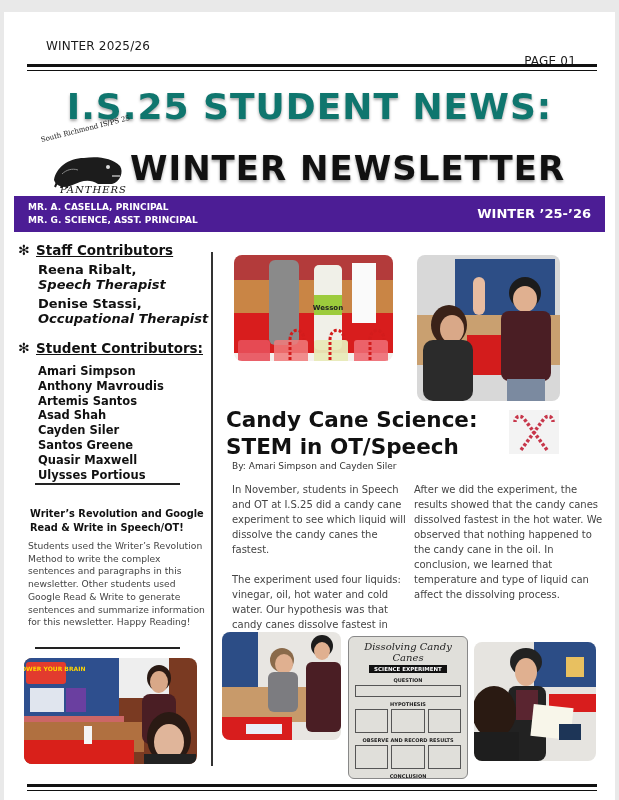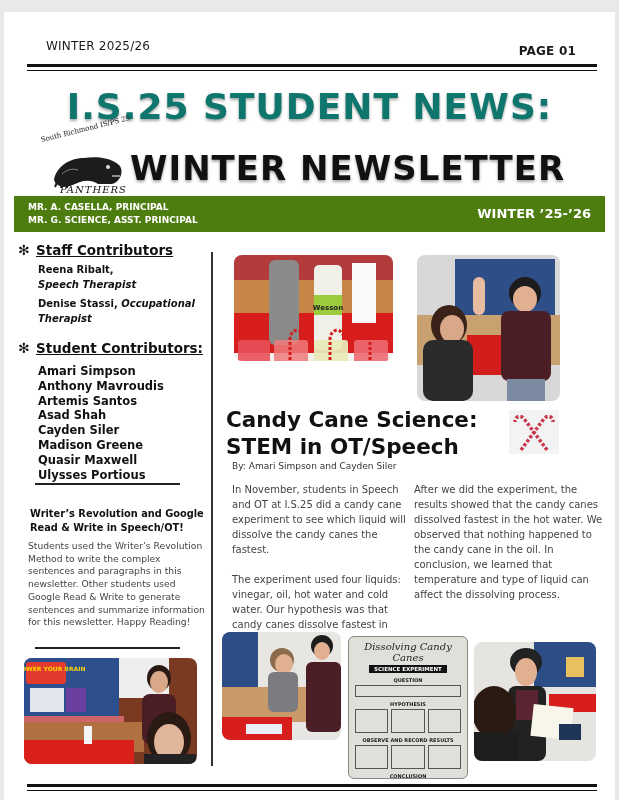--- a/index.html
+++ b/index.html
@@ -4,49 +4,49 @@
 <style>
   * { box-sizing: border-box; margin: 0; padding: 0; }
   html, body { width: 619px; height: 800px; overflow: hidden; }
   body { background: #e9e9e9; font-family: "DejaVu Sans", sans-serif; position: relative; }
   .page {
     position: absolute; left: 4px; top: 12px; width: 611px; height: 788px;
     background: #ffffff;
   }
   .topbar { position: absolute; left: 42px; top: 27px; width: 530px; font-size: 12px; color: #1a1a1a; letter-spacing: 0.2px; }
   .topbar .left { position: absolute; left: 0; top: 0; }
-  .topbar .right { position: absolute; right: 0; top: 5px; font-weight: bold; }
+  .topbar .right { position: absolute; right: 0; top: 15px; }
   .rule-double { position: absolute; left: 23px; width: 570px; }
   .rule-double .thick { height: 3px; background: #111; }
   .rule-double .thin { height: 1px; background: #111; margin-top: 3px; }
   .title1 {
     position: absolute; left: 0; width: 611px; top: 74px; text-align: center;
     font-family: "DejaVu Sans", sans-serif; font-weight: 900; font-size: 36px; color: #0f766e;
     letter-spacing: 1px; text-shadow: 0 2px 3px rgba(0,0,0,0.35);
   }
   .title2 {
     position: absolute; left: 126px; top: 136px;
     font-family: "DejaVu Sans", sans-serif; font-weight: 900; font-size: 34px; color: #111;
     letter-spacing: 1px; text-shadow: 0 2px 3px rgba(0,0,0,0.35); text-align: right;
   }
   .logo { position: absolute; left: 36px; top: 124px; width: 90px; height: 64px; }
   .logo .arc { position: absolute; left: 2px; top: 0; font-size: 7px; color: #222; transform: rotate(-14deg); transform-origin: left bottom; font-family: "DejaVu Serif", serif; white-space: nowrap; }
   .logo .panther { position: absolute; left: 10px; top: 14px; width: 74px; height: 38px; }
   .logo .name { position: absolute; left: 20px; top: 48px; font-family: "DejaVu Serif", serif; font-style: italic; font-size: 10px; letter-spacing: 1px; color: #111; }
   .redband {
-    position: absolute; left: 10px; top: 184px; width: 591px; height: 36px; background: #4d7c0f;
+    position: absolute; left: 10px; top: 184px; width: 591px; height: 36px; background: #4c1d95;
     color: #fff;
   }
   .redband .names { position: absolute; left: 14px; top: 5px; font-size: 9px; line-height: 13px; font-weight: bold; }
   .redband .season { position: absolute; right: 14px; top: 10px; font-size: 13px; font-weight: bold; }
   .vline { position: absolute; left: 207px; top: 240px; width: 1.5px; height: 514px; background: #333; }
   .sec-head { position: absolute; left: 14px; font-weight: bold; font-size: 13.5px; color: #111; }
   .sec-head .ast { font-size: 14px; margin-right: 4px; display: inline-block; width: 14px; }
   .sec-head .lbl { text-decoration: underline; }
-  .staff { position: absolute; left: 34px; font-size: 10px; font-weight: bold; color: #111; line-height: 15px; }
+  .staff { position: absolute; left: 34px; font-size: 13px; font-weight: bold; color: #111; line-height: 15px; }
   .staff i { font-style: italic; }
   .students { position: absolute; left: 34px; top: 352px; font-size: 11.5px; font-weight: bold; color: #111; line-height: 14.8px; }
   .hr-short { position: absolute; left: 31px; width: 145px; height: 2px; background: #222; }
   .wr-title { position: absolute; left: 26px; top: 495px; width: 180px; font-size: 9.8px; font-weight: bold; line-height: 14px; color: #111; }
   .wr-body { position: absolute; left: 24px; top: 528px; width: 180px; font-size: 9.2px; line-height: 12.7px; color: #444; }
   .photo { position: absolute; border-radius: 8px; overflow: hidden; }
   .article-title { position: absolute; left: 222px; top: 394px; font-weight: bold; font-size: 21.5px; line-height: 27px; color: #111; }
   .byline { position: absolute; left: 228px; top: 449px; font-size: 9px; color: #333; }
   .canes { position: absolute; left: 505px; top: 398px; width: 50px; height: 44px; background: #f3f3f3; }
   .col-a { position: absolute; left: 228px; top: 470px; width: 182px; font-size: 10px; line-height: 15px; color: #444; }
@@ -111,21 +111,21 @@
 
   <div class="sec-head" style="top:328px;">
     <span class="ast">✻</span><span class="lbl">Student Contributors:</span>
   </div>
   <div class="students">
     <div>Amari Simpson</div>
     <div>Anthony Mavroudis</div>
     <div>Artemis Santos</div>
     <div>Asad Shah</div>
     <div>Cayden Siler</div>
-    <div>Madison Greene</div>
+    <div>Santos Greene</div>
     <div>Quasir Maxwell</div>
     <div>Ulysses Portious</div>
   </div>
 
   <div class="hr-short" style="top:471px;"></div>
   <div class="wr-title">Writer’s Revolution and Google Read &amp; Write in Speech/OT!</div>
   <div class="wr-body">Students used the Writer’s Revolution Method to write the complex sentences and paragraphs in this newsletter. Other students used Google Read &amp; Write  to generate sentences and summarize information for this newsletter. Happy  Reading!</div>
   <div class="hr-short" style="top:635px;"></div>
 
   <div class="photo" style="left:20px; top:646px; width:173px; height:106px;">

